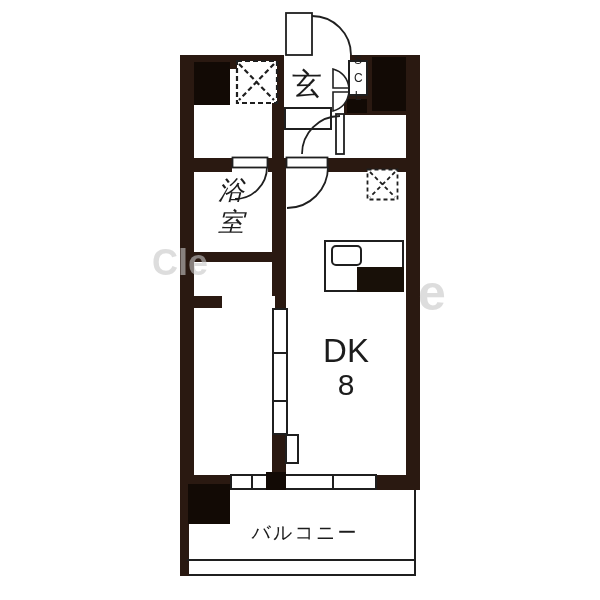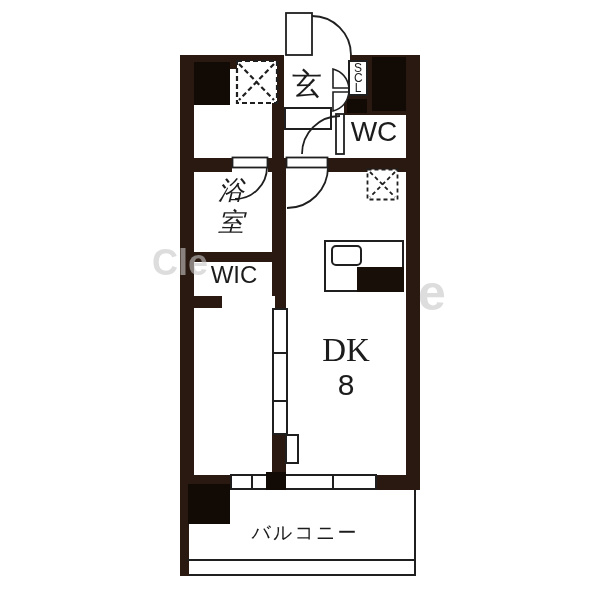--- a/index.html
+++ b/index.html
@@ -49,21 +49,21 @@
 
   <div class="abs outlined" style="left:272px;top:308px;width:16px;height:127px;">
     <div style="position:absolute;left:0;top:42px;width:100%;height:2px;background:#1f1f1f;"></div>
     <div style="position:absolute;left:0;top:90px;width:100%;height:2px;background:#1f1f1f;"></div>
   </div>
   <div class="abs outlined" style="left:285px;top:434px;width:14px;height:30px;"></div>
 
   <div class="abs outlined" style="left:284px;top:107px;width:48px;height:23px;"></div>
 
   <div class="abs" style="left:348px;top:60px;width:20px;height:36px;background:#fff;border:2px solid #1f1f1f;display:flex;align-items:center;justify-content:center;">
-    <div class="vlabel" style="width:8px;font-size:12px;line-height:10px;text-align:center;">SCL</div>
+    <div class="vlabel" style="width:8px;font-size:12px;line-height:18px;text-align:center;">SCL</div>
   </div>
 
   <div class="abs outlined" style="left:230px;top:474px;width:40px;height:16px;"></div>
   <div class="abs outlined" style="left:284px;top:474px;width:93px;height:16px;"></div>
   <div class="abs blk" style="left:266px;top:472px;width:20px;height:18px;"></div>
 
   <svg width="600" height="600" viewBox="0 0 600 600">
 
     <rect x="286" y="13" width="26" height="42" fill="#ffffff" stroke="#1f1f1f" stroke-width="1.8"></rect>
     <path d="M312,16 A39,39 0 0 1 351,55" fill="none" stroke="#1f1f1f" stroke-width="1.8"></path>
@@ -92,23 +92,21 @@
       <line x1="395" y1="172" x2="370" y2="197"></line>
     </g>
 
     <line x1="252" y1="475" x2="252" y2="489" stroke="#1f1f1f" stroke-width="2"></line>
     <line x1="333" y1="475" x2="333" y2="489" stroke="#1f1f1f" stroke-width="2"></line>
 
     <line x1="187" y1="560" x2="415" y2="560" stroke="#1f1f1f" stroke-width="2"></line>
   </svg>
 
   <div class="label" style="left:290px;top:64px;width:34px;font-size:30px;">玄</div>
-  <div class="label" style="left:344px;top:116px;width:60px;font-size:28px;">WC</div>
   <div class="label vlabel" style="left:216px;top:174px;width:30px;font-size:26px;line-height:32px;white-space:normal;font-style:italic;">浴室</div>
-  <div class="label" style="left:202px;top:261px;width:64px;font-size:24px;">WIC</div>
-  <div class="label" style="left:318px;top:332px;width:56px;font-size:33px;font-family:Liberation Serif, serif;">DK</div>
+  <div class="label" style="left:318px;top:332px;width:56px;font-size:33px;">DK</div>
   <div class="label" style="left:318px;top:368px;width:56px;font-size:30px;">8</div>
   <div class="label" style="left:220px;top:520px;width:170px;font-size:19px;letter-spacing:2px;">バルコニー</div>
 
   <div class="wm" style="left:152px;top:242px;font-size:36px;">Cle</div>
   <div class="wm" style="left:418px;top:264px;font-size:50px;">e</div>
 
 </div>
 
 </body></html>

